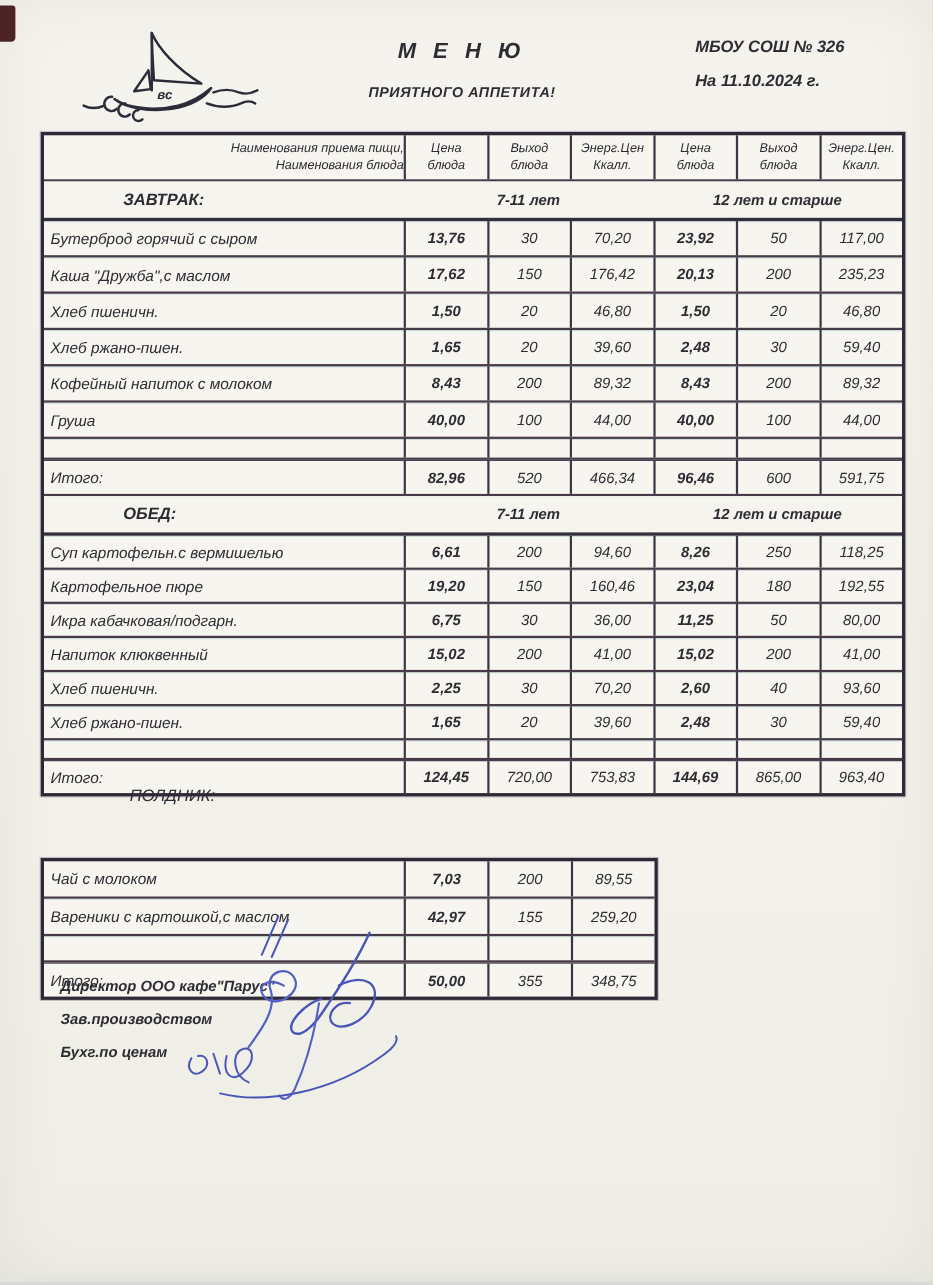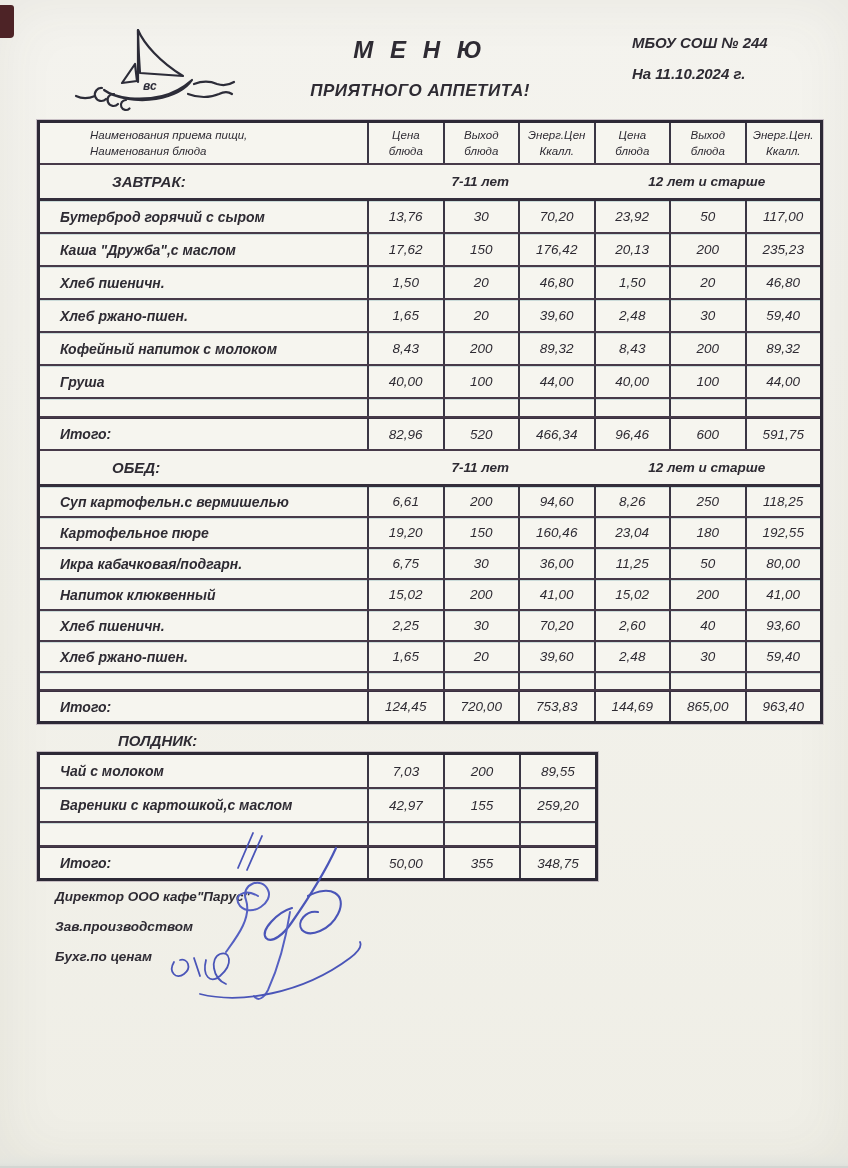--- a/index.html
+++ b/index.html
@@ -8,48 +8,48 @@
     background:linear-gradient(180deg,#f4f3ee 0%,#f2f1ea 55%,#efeee6 100%);
     box-shadow:inset 0 0 60px rgba(70,65,50,.07);
     font-family:"Liberation Sans",sans-serif;font-style:italic;color:#2e2b33;
   }
   
   .corner-mark{position:absolute;left:0;top:5px;width:14px;height:33px;background:#4d2326;border-radius:0 3px 4px 0;filter:blur(.4px);}
   .bottom-edge{position:absolute;left:0;bottom:0;width:100%;height:12px;background:linear-gradient(180deg,rgba(0,0,0,0) 0%,#e4e5df 70%,#dfe1dc 100%);border-bottom:2px solid #d3d6d2;}
   
   .logo{position:absolute;left:46px;top:22px;}
   .head-center{position:absolute;left:272px;top:36px;width:296px;text-align:center;}
-  .title{font-size:24px;font-weight:700;letter-spacing:5px;}
-  .subtitle{margin-top:17px;font-size:17px;font-weight:700;letter-spacing:.5px;}
+  .title{font-size:20px;font-weight:700;letter-spacing:5px;}
+  .subtitle{margin-top:17px;font-size:13px;font-weight:700;letter-spacing:.5px;}
   .head-right{position:absolute;left:632px;top:34px;font-weight:700;font-size:15px;}
   .head-right .line2{margin-top:14px;}
   
   .tbl{position:absolute;background:#f6f5ef;border:3px solid #2d2936;box-shadow:0 0 0 1px rgba(70,40,80,.25);}
   .tbl.main{left:37px;top:120px;width:780px;}
-  .tbl.snack{left:37px;top:752px;width:555px;}
+  .tbl.snack{left:37px;top:780px;width:555px;}
   .row{display:grid;align-items:center;border-bottom:2px solid #473a49;box-shadow:0 1px 0 rgba(35,115,130,.20);}
   .row:last-child{border-bottom:none;box-shadow:none;}
   .main .row{grid-template-columns:327px repeat(6,1fr);}
   .main .row.sect{grid-template-columns:327px repeat(2,1fr);}
   .snack .row{grid-template-columns:327px repeat(3,1fr);}
   .c{height:100%;display:flex;align-items:center;justify-content:center;overflow:hidden;}
   .row:not(.sect) .c + .c{border-left:2px solid #3a3644;}
-  .nm{justify-content:flex-start;padding-left:20px;font-weight:700;font-size:14px;}
+  .nm{justify-content:flex-start;padding-left:6px;font-weight:400;font-size:14px;}
   .v{font-size:13.5px;}
-  .pb{font-weight:400;}
+  .pb{font-weight:700;}
   .hc{flex-direction:column;justify-content:center;font-size:11.5px;line-height:16px;}
-  .hc.nmh{align-items:flex-start;padding-left:50px;}
+  .hc.nmh{align-items:flex-end;padding-left:50px;}
   .sect{background:#f5f4ee;border-bottom:3px solid #332e3b;}
   .sect .label{justify-content:flex-start;padding-left:72px;font-weight:700;font-size:15px;}
   .sect .age{font-weight:700;font-size:13.5px;}
   .total{border-top:1px solid #3a3040;}
   .rh40{height:40px}.rh33{height:33px}.rh31{height:31px}.rh29{height:29px}
   .rh17{height:17px}.rh16{height:16px}.rh30{height:30px}.rh32{height:32px}.rh22{height:22px}
   
-  .snack-label{position:absolute;left:118px;top:732px;font-weight:700;font-size:15px;}
+  .snack-label{position:absolute;left:118px;top:715px;font-weight:400;font-size:15px;}
   
   .signs{position:absolute;left:55px;top:882px;font-weight:700;font-size:13.5px;line-height:30px;}
   .ink{position:absolute;left:140px;top:826px;pointer-events:none;}
 </style>
 </head>
 <body>
 
 <div class="page">
 
   <div class="corner-mark"></div>
@@ -68,21 +68,21 @@
       <path d="M80,78 a5,5 0 1 0 3.5,8.5"></path>
     </g>
     <text x="97" y="68" font-size="12" font-style="italic" font-weight="700" fill="#2c2c38">вс</text>
   </svg>
 
   <div class="head-center">
     <div class="title">М Е Н Ю</div>
     <div class="subtitle">ПРИЯТНОГО АППЕТИТА!</div>
   </div>
   <div class="head-right">
-    <div class="line1">МБОУ СОШ  № 244</div>
+    <div class="line1">МБОУ СОШ  № 326</div>
     <div class="line2">На 11.10.2024 г.</div>
   </div>
 
   <div class="tbl main">
 
     <div class="row rh40">
       <div class="c hc nmh">
         <div>Наименования приема пищи,</div>
         <div>Наименования блюда</div>
       </div>

